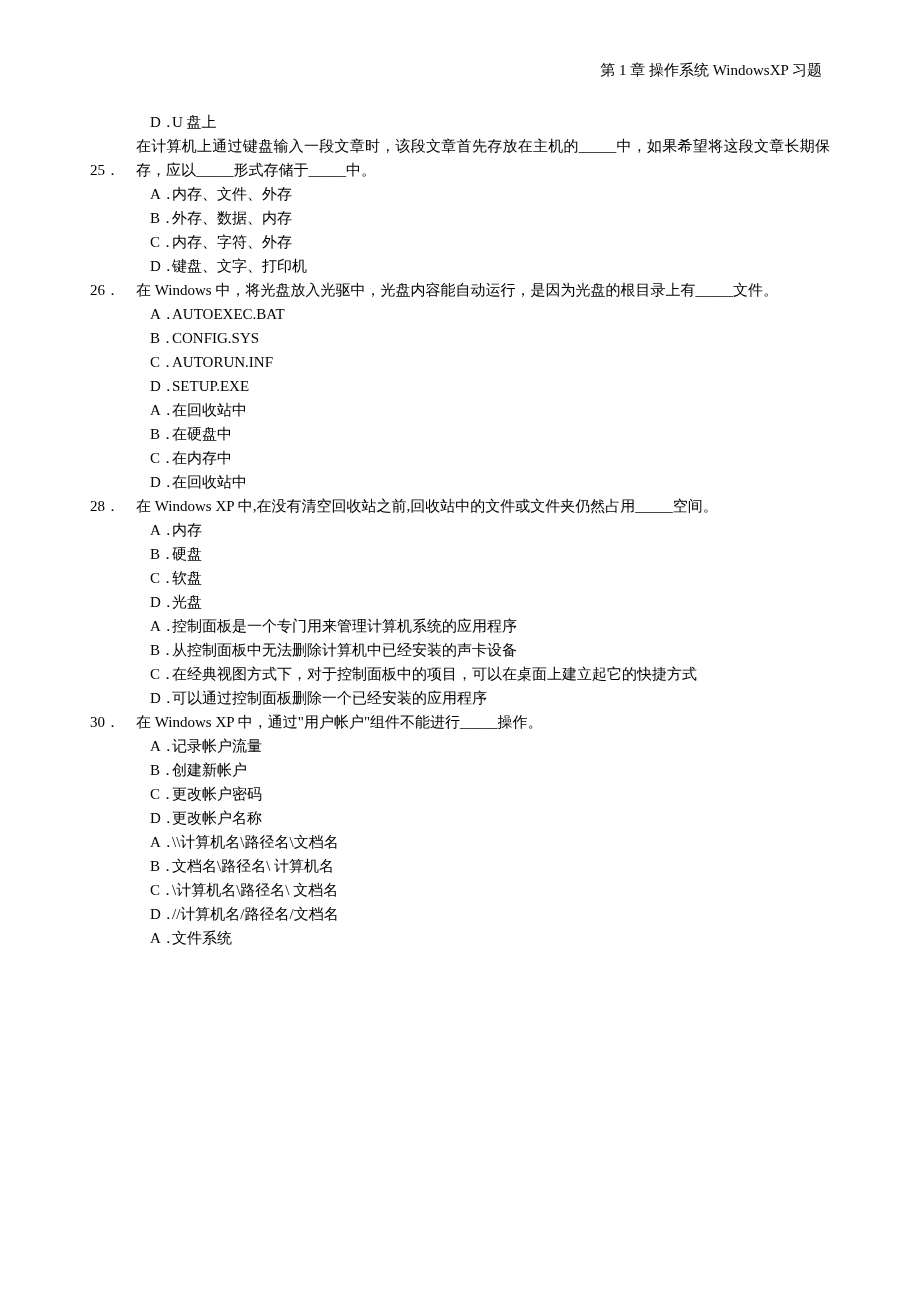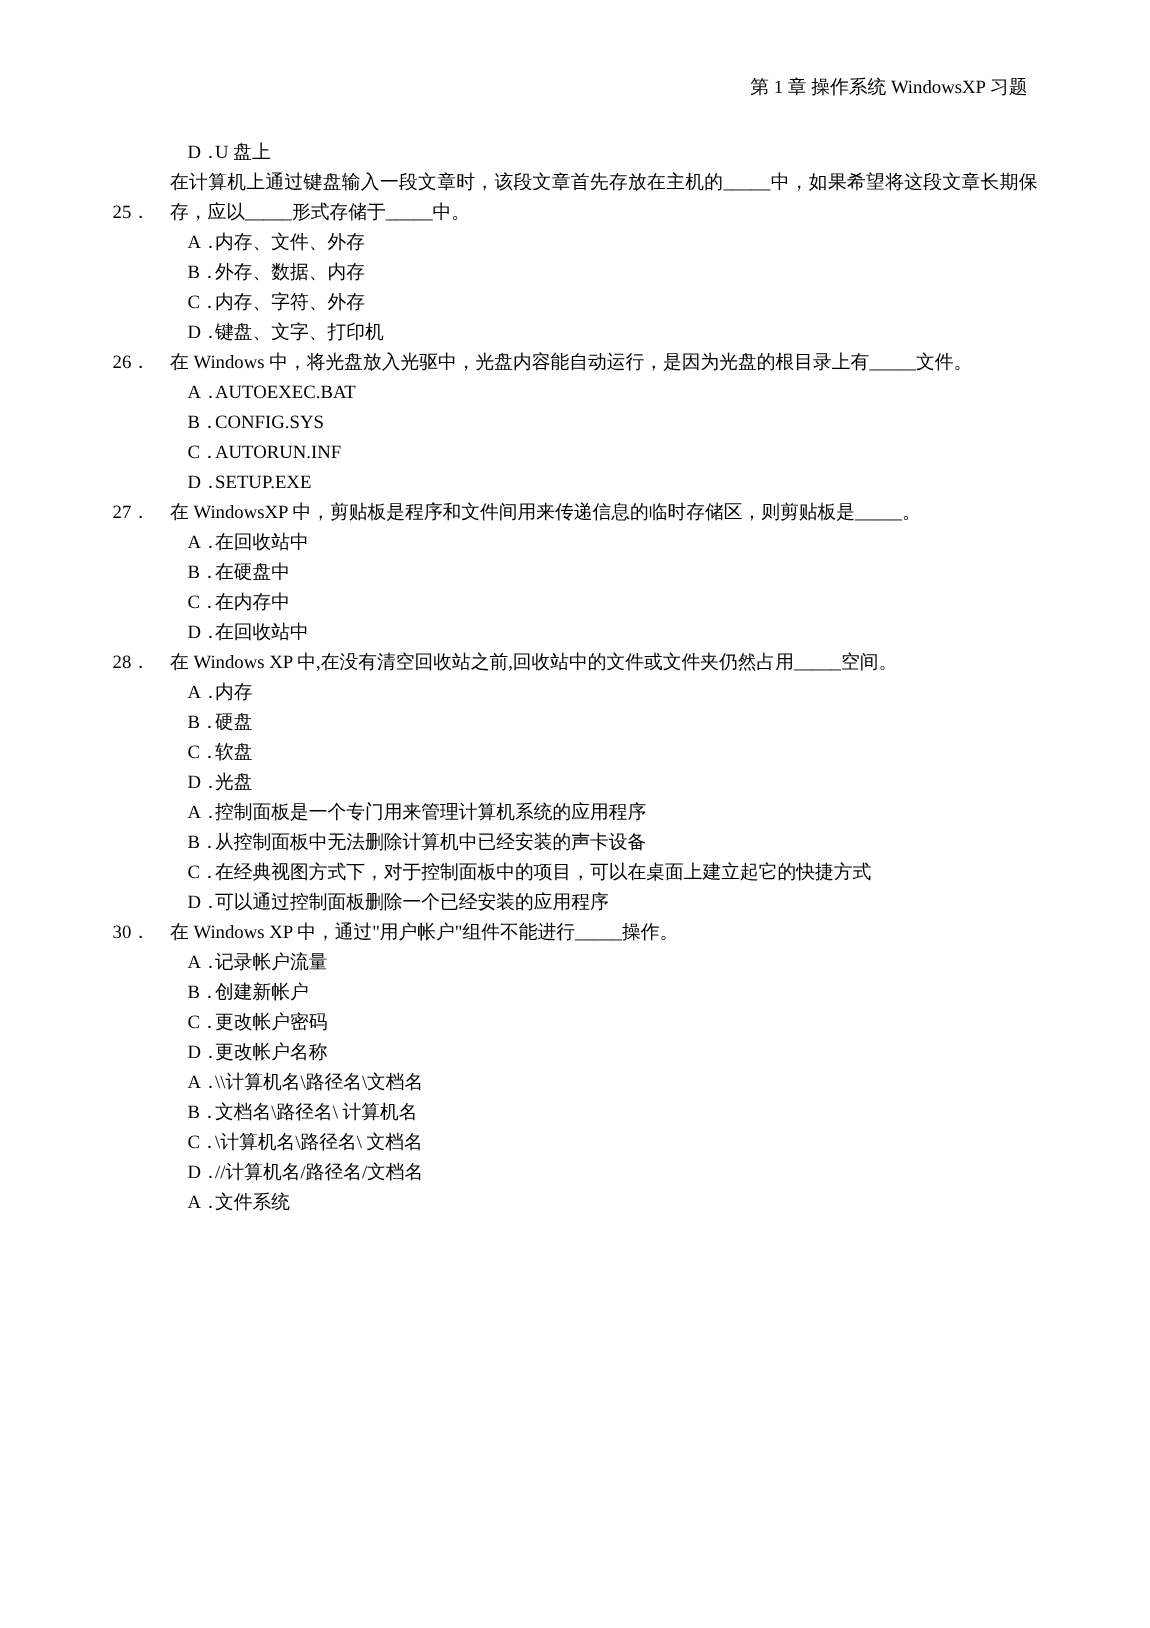--- a/index.html
+++ b/index.html
@@ -108,24 +108,20 @@
           </div>
           <div class="opt">
             <span class="olabel">C．</span>
             <span class="otext">AUTORUN.INF</span>
           </div>
           <div class="opt">
             <span class="olabel">D．</span>
             <span class="otext">SETUP.EXE</span>
           </div>
         </div>
-        <div class="qitem">
-          <span class="qnum">27．</span>
-          <span class="qtext">在 WindowsXP 中，剪贴板是程序和文件间用来传递信息的临时存储区，则剪贴板是_____。</span>
-        </div>
         <div class="opts">
           <div class="opt">
             <span class="olabel">A．</span>
             <span class="otext">在回收站中</span>
           </div>
           <div class="opt">
             <span class="olabel">B．</span>
             <span class="otext">在硬盘中</span>
           </div>
           <div class="opt">

